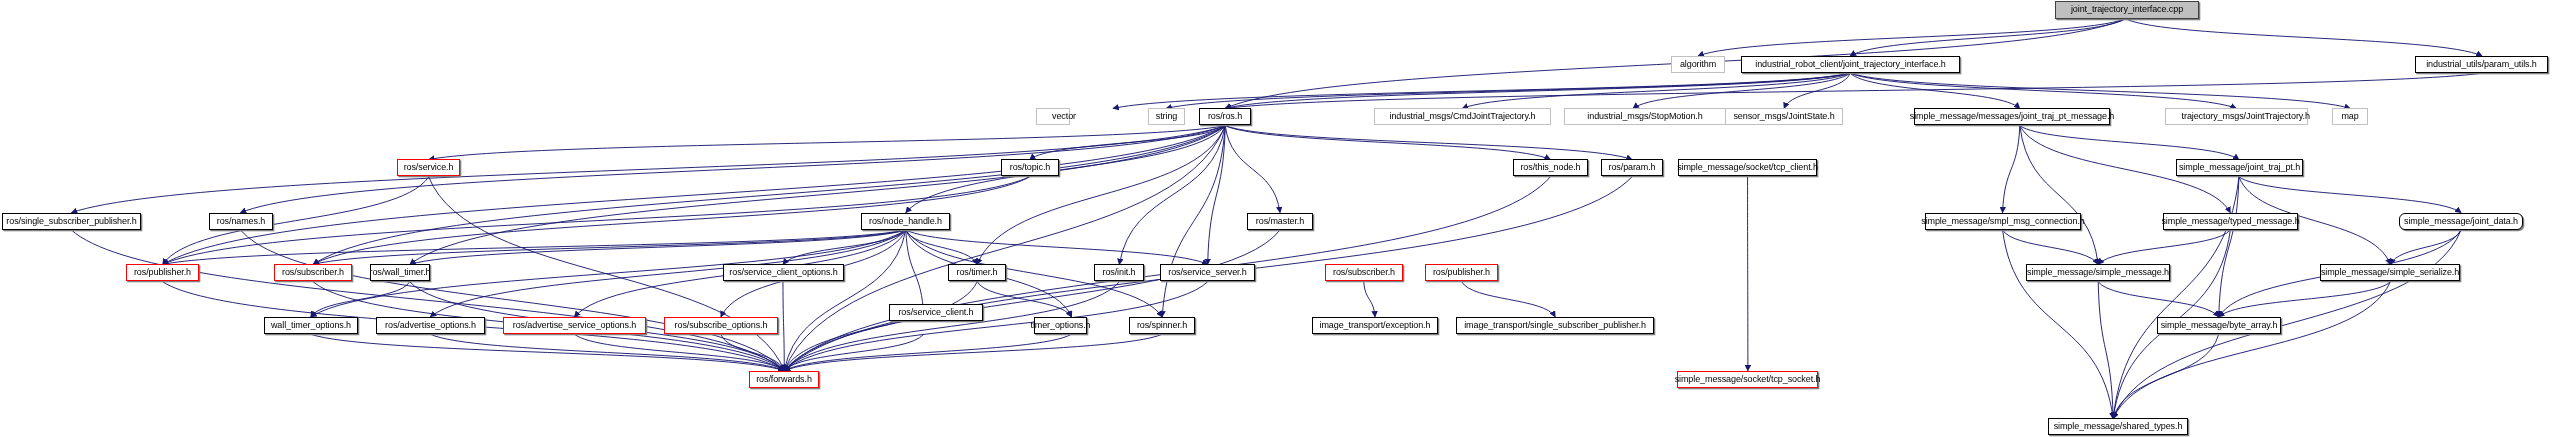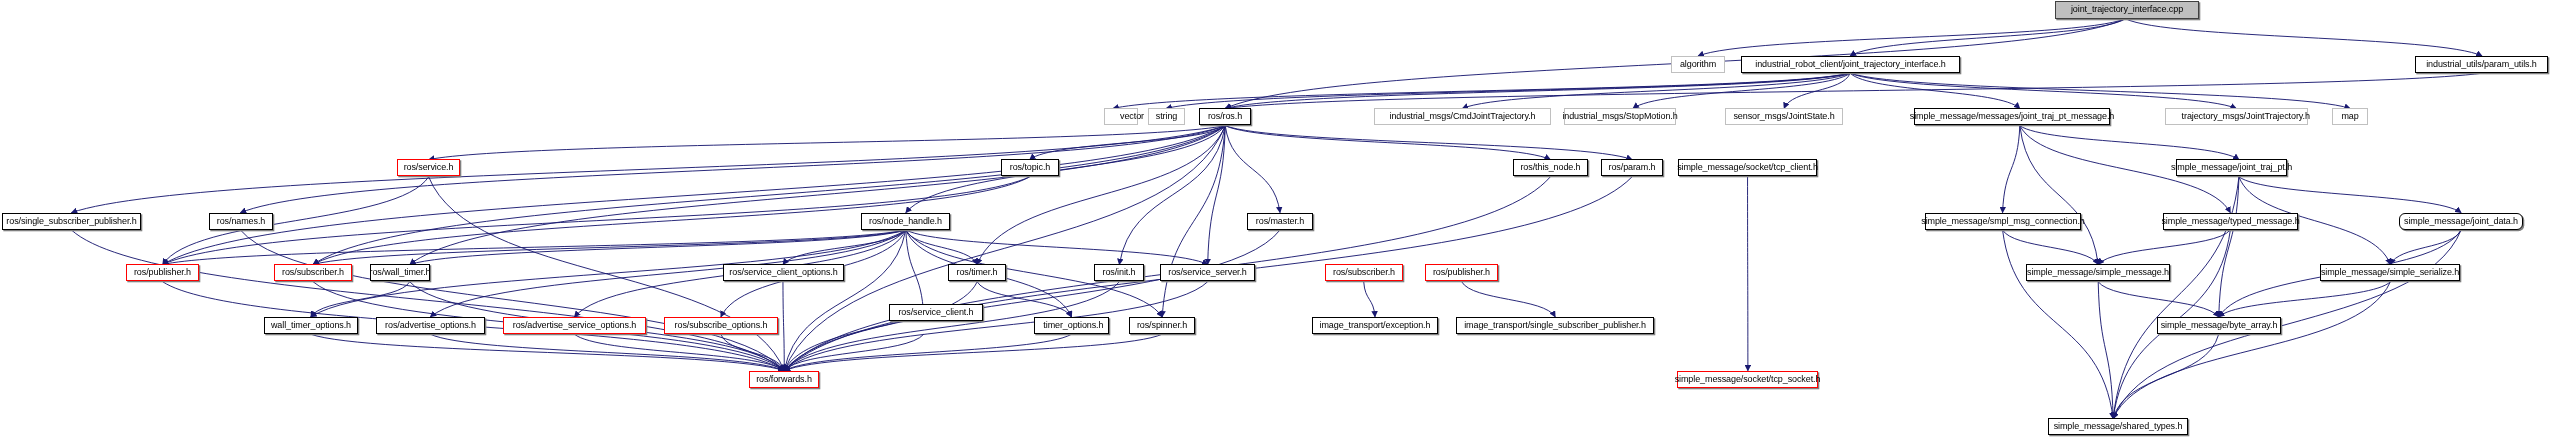--- a/index.html
+++ b/index.html
@@ -167,33 +167,33 @@
       </div>
       <div class="node plain" style="left: 1671px; top: 56px; width: 54px;">
         <span>algorithm</span>
       </div>
       <div class="node solid" style="left: 1741px; top: 56px; width: 219px;">
         <span>industrial_robot_client/joint_trajectory_interface.h</span>
       </div>
       <div class="node solid" style="left: 2415px; top: 56px; width: 133px;">
         <span>industrial_utils/param_utils.h</span>
       </div>
-      <div class="node plain" style="left: 1104px; top: 108px; width: 25px; padding-left: 27px;">
+      <div class="node plain" style="left: 1036px; top: 108px; width: 25px; padding-left: 27px;">
         <span>vector</span>
       </div>
       <div class="node plain" style="left: 1148px; top: 108px; width: 37px;">
         <span>string</span>
       </div>
       <div class="node solid" style="left: 1199px; top: 108px; width: 52px;">
         <span>ros/ros.h</span>
       </div>
       <div class="node plain" style="left: 1374px; top: 108px; width: 177px;">
         <span>industrial_msgs/CmdJointTrajectory.h</span>
       </div>
-      <div class="node plain" style="left: 1564px; top: 108px; width: 112px; align-items: center;">
+      <div class="node plain" style="left: 1564px; top: 108px; width: 162px; align-items: center;">
         <span>industrial_msgs/StopMotion.h</span>
       </div>
       <div class="node plain" style="left: 1725px; top: 108px; width: 118px;">
         <span>sensor_msgs/JointState.h</span>
       </div>
       <div class="node solid" style="left: 1914px; top: 108px; width: 196px;">
         <span>simple_message/messages/joint_traj_pt_message.h</span>
       </div>
       <div class="node plain" style="left: 2165px; top: 108px; width: 143px; padding-left: 23px;">
         <span>trajectory_msgs/JointTrajectory.h</span>
@@ -209,21 +209,21 @@
       </div>
       <div class="node solid" style="left: 1513px; top: 159px; width: 75px;">
         <span>ros/this_node.h</span>
       </div>
       <div class="node solid" style="left: 1601px; top: 159px; width: 62px;">
         <span>ros/param.h</span>
       </div>
       <div class="node solid" style="left: 1678px; top: 159px; width: 139px; justify-content: center;">
         <span>simple_message/socket/tcp_client.h</span>
       </div>
-      <div class="node solid" style="left: 2176px; top: 159px; width: 111px;">
+      <div class="node solid" style="left: 2176px; top: 159px; width: 127px;">
         <span>simple_message/joint_traj_pt.h</span>
       </div>
       <div class="node solid" style="left: 2px; top: 213px; width: 139px;">
         <span>ros/single_subscriber_publisher.h</span>
       </div>
       <div class="node solid" style="left: 209px; top: 213px; width: 64px;">
         <span>ros/names.h</span>
       </div>
       <div class="node solid" style="left: 861px; top: 213px; width: 89px;">
         <span>ros/node_handle.h</span>
@@ -281,21 +281,21 @@
       </div>
       <div class="node red" style="left: 503px; top: 317px; width: 143px;">
         <span>ros/advertise_service_options.h</span>
       </div>
       <div class="node red" style="left: 664px; top: 317px; width: 114px;">
         <span>ros/subscribe_options.h</span>
       </div>
       <div class="node solid" style="left: 877px; top: 304px; width: 94px; margin-left: 12px;">
         <span>ros/service_client.h</span>
       </div>
-      <div class="node solid" style="left: 1034px; top: 317px; width: 75px; justify-content: flex-end;">
+      <div class="node solid" style="left: 1034px; top: 317px; width: 53px;">
         <span>timer_options.h</span>
       </div>
       <div class="node solid" style="left: 1129px; top: 317px; width: 66px;">
         <span>ros/spinner.h</span>
       </div>
       <div class="node solid" style="left: 1312px; top: 317px; width: 126px;">
         <span>image_transport/exception.h</span>
       </div>
       <div class="node solid" style="left: 1456px; top: 317px; width: 198px;">
         <span>image_transport/single_subscriber_publisher.h</span>

